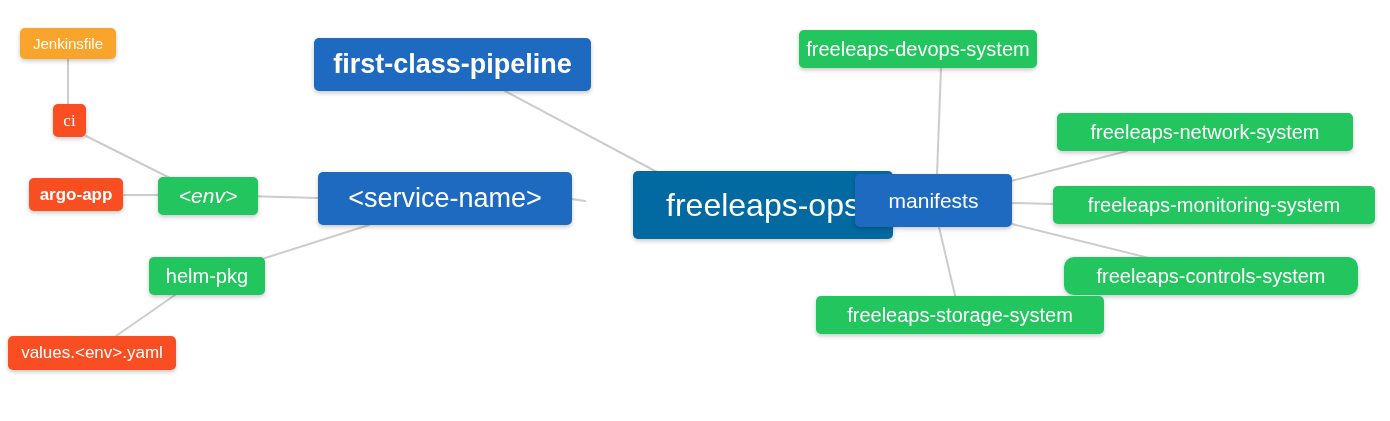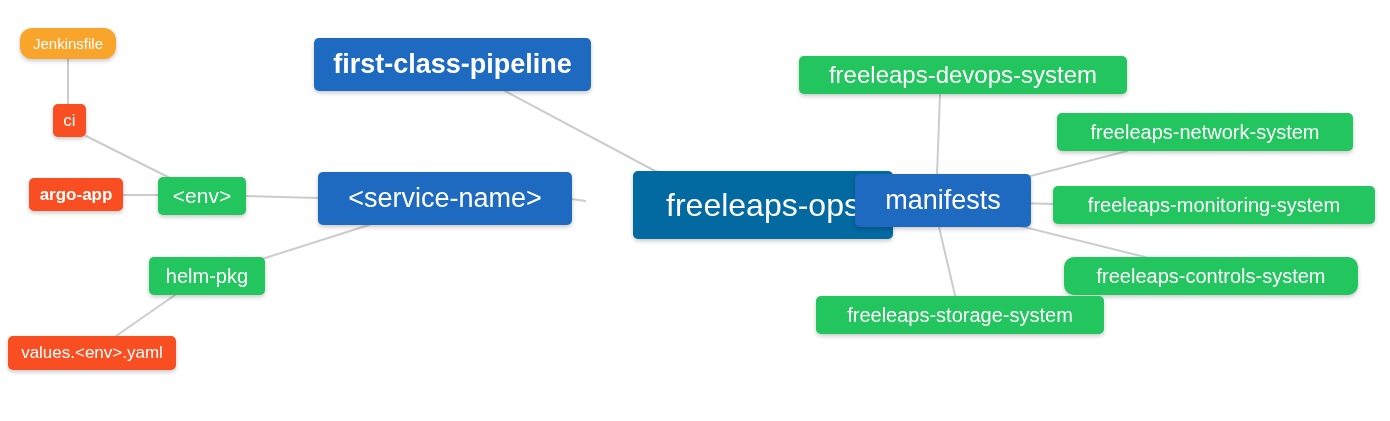--- a/index.html
+++ b/index.html
@@ -30,21 +30,21 @@
     border-radius: 5px;
     box-shadow: 0 2px 4px rgba(0,0,0,0.22);
     white-space: nowrap;
     box-sizing: border-box;
     padding: 0 6px;
     cursor: default;
     font-weight: 400;
   }
   .blue   { background: #1e6ac1; }
   .green  { background: #22c55e; }
-  .orange { background: #f9a42b; border-radius: 12px; }
+  .orange { background: #f9a42b; }
   .red    { background: #f94e21; }
   .dark   { background: #0369a1; margin-left: 48px; }
 </style>
 </head>
 <body>
 
 <div class="canvas">
 
   <svg class="edges" viewBox="0 0 1390 421" xmlns="http://www.w3.org/2000/svg">
     <line x1="68" y1="59" x2="68" y2="104"></line>
@@ -58,35 +58,35 @@
     <line x1="845" y1="201" x2="855" y2="201"></line>
     <line x1="941" y1="68" x2="937" y2="175"></line>
     <line x1="1011" y1="181" x2="1127" y2="151"></line>
     <line x1="1011" y1="203" x2="1054" y2="204"></line>
     <line x1="1012" y1="224" x2="1149" y2="258"></line>
     <line x1="939" y1="227" x2="958" y2="308"></line>
   </svg>
 
   <div class="node orange" style="left:20px;  top:28px;  width:96px;  height:31px; font-size:15px;">Jenkinsfile</div>
 
-  <div class="node red" style="left:53px;  top:104px; width:33px;  height:33px; font-size:17px;">ci</div>
+  <div class="node red" style="left:53px;  top:104px; width:33px;  height:33px; font-size:17px;font-family:Liberation Serif, serif;">ci</div>
 
   <div class="node red" style="left:29px;  top:178px; width:94px;  height:33px; font-size:17px;font-weight:bold;">argo-app</div>
 
-  <div class="node green" style="left:158px; top:177px; width:88px;  height:38px; font-size:21px;">&lt;env&gt;</div>
+  <div class="node green" style="left:158px; top:177px; width:100px;  height:38px; font-size:21px;font-style:italic;">&lt;env&gt;</div>
 
   <div class="node blue" style="left:314px; top:38px;  width:277px; height:53px; font-size:27px;font-weight:bold;">first-class-pipeline</div>
 
   <div class="node blue" style="left:318px; top:172px; width:254px; height:53px; font-size:27px;">&lt;service-name&gt;</div>
 
   <div class="node dark" style="left:585px; top:171px; width:260px; height:68px; font-size:32px;">freeleaps-ops</div>
 
-  <div class="node blue" style="left:855px; top:174px; width:176px; height:53px; font-size:27px;">manifests</div>
+  <div class="node blue" style="left:855px; top:174px; width:157px; height:53px; font-size:21px;">manifests</div>
 
-  <div class="node green" style="left:799px; top:30px;  width:328px; height:38px; font-size:24px;margin-top:26px;">freeleaps-devops-system</div>
+  <div class="node green" style="left:799px; top:30px;  width:238px; height:38px; font-size:20px;">freeleaps-devops-system</div>
 
   <div class="node green" style="left:1057px;top:113px; width:296px; height:38px; font-size:20px;">freeleaps-network-system</div>
 
   <div class="node green" style="left:1053px;top:186px; width:322px; height:38px; font-size:20px;">freeleaps-monitoring-system</div>
 
   <div class="node green" style="left:1064px;top:257px; width:294px; height:38px; font-size:20px;border-radius:10px;">freeleaps-controls-system</div>
 
   <div class="node green" style="left:816px; top:296px; width:288px; height:38px; font-size:20px;">freeleaps-storage-system</div>
 
   <div class="node red" style="left:8px;   top:336px; width:168px; height:34px; font-size:17px;">values.&lt;env&gt;.yaml</div>

